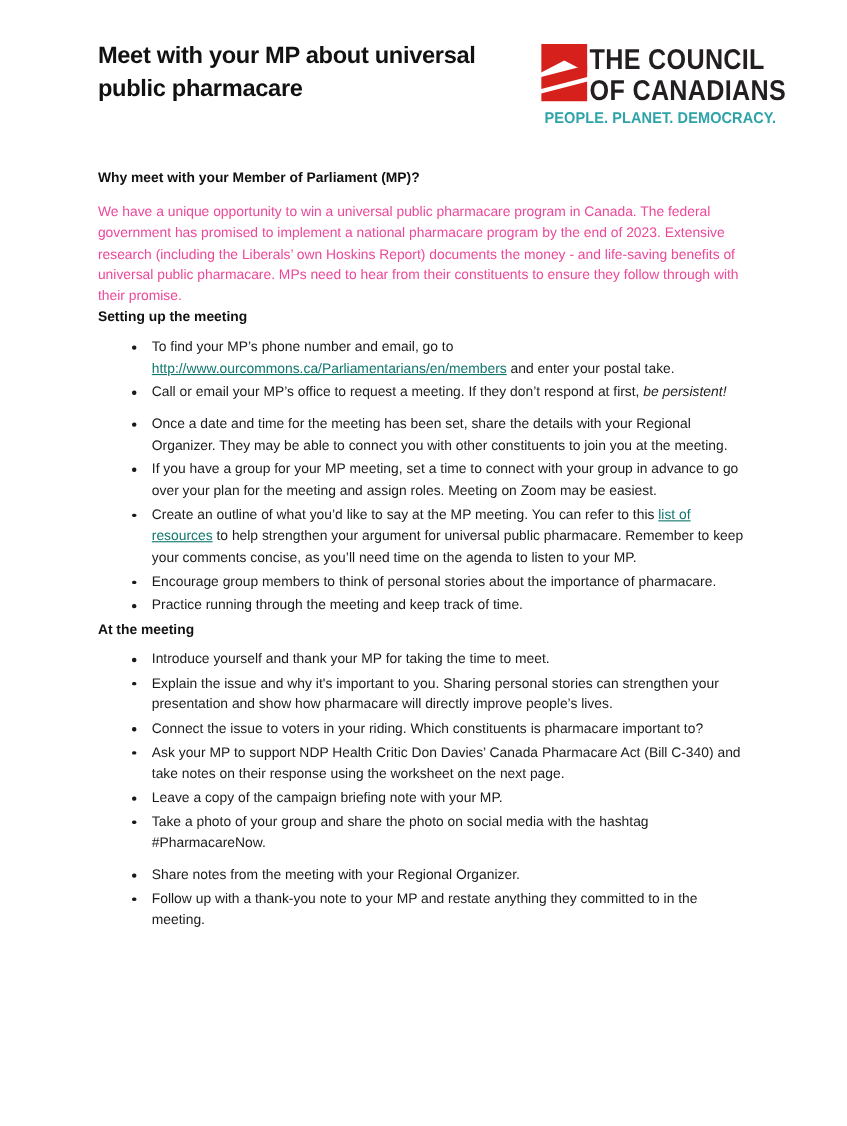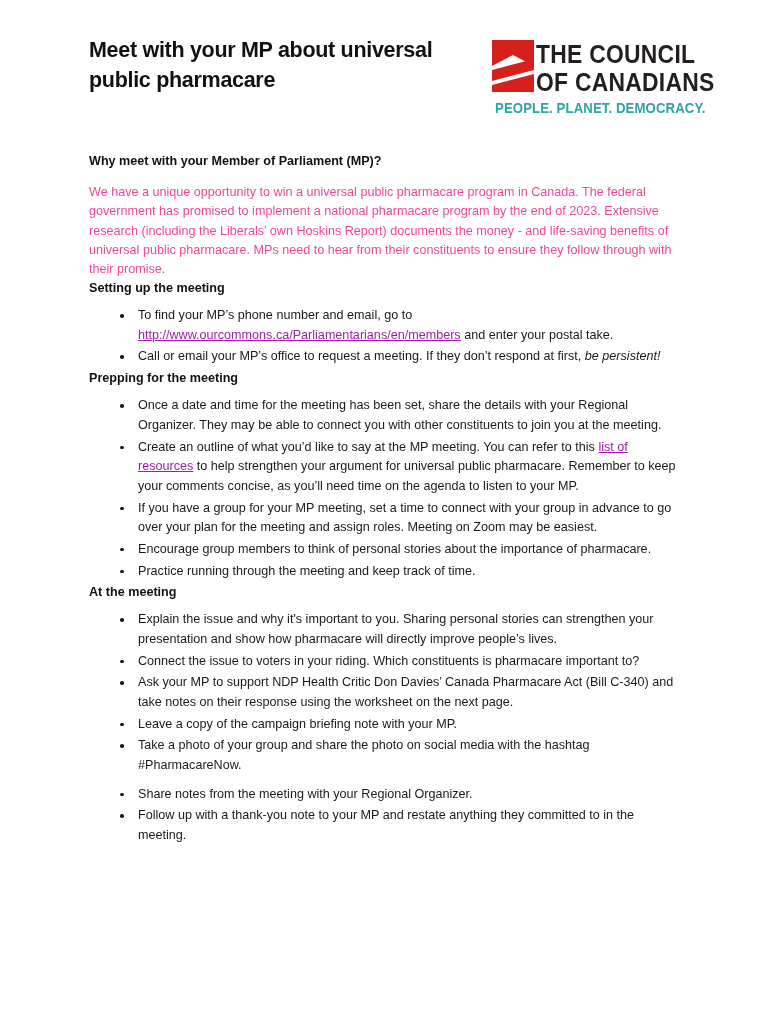--- a/index.html
+++ b/index.html
@@ -130,21 +130,21 @@
     position: absolute;
     left: 31px;
     top: 8px;
     width: 3.6px;
     height: 3.6px;
     border-radius: 50%;
     background: #1a1a1a;
   }
   .sect-block { margin-top: 15px; }
   a.link {
-    color: #a21caf;
+    color: #0f766e;
     text-decoration: underline;
   }
   em.ital { font-style: italic; }
 </style>
 </head>
 <body>
 
 <div class="page">
 
   <div class="header">
@@ -175,31 +175,31 @@
 
     <h2 class="section">Why meet with your Member of Parliament (MP)?</h2>
     <p class="para">We have a unique opportunity to win a universal public pharmacare program in Canada.  The federal government has promised to implement a national pharmacare program by the end of 2023.  Extensive research (including the Liberals’ own Hoskins Report) documents the money - and life-saving benefits of universal public pharmacare. MPs need to hear from their constituents to ensure they follow through with their promise.</p>
 
     <h2 class="section sect-block">Setting up the meeting</h2>
     <ul class="bullets">
       <li><span>To find your MP’s phone number and email, go to </span><a class="link" href="#">http://www.ourcommons.ca/Parliamentarians/en/members</a><span> and enter your postal take.</span></li>
       <li><span>Call or email your MP’s office to request a meeting. If they don’t respond at first, </span><em class="ital">be persistent!</em></li>
     </ul>
 
-    <h2 class="section sect-block">Prepping for the meeting</h2>
     <ul class="bullets">
       <li>Once a date and time for the meeting has been set, share the details with your Regional Organizer. They may be able to connect you with other constituents to join you at the meeting.</li>
+      <li>If you have a group for your MP meeting, set a time to connect with your group in advance to go over your plan for the meeting and assign roles. Meeting on Zoom may be easiest.</li>
       <li><span>Create an outline of what you’d like to say at the MP meeting. You can refer to this </span><a class="link" href="#">list of resources</a><span> to help strengthen your argument for universal public pharmacare. Remember to keep your comments concise, as you’ll need time on the agenda to listen to your MP.</span></li>
-      <li>If you have a group for your MP meeting, set a time to connect with your group in advance to go over your plan for the meeting and assign roles. Meeting on Zoom may be easiest.</li>
       <li>Encourage group members to think of personal stories about the importance of pharmacare.</li>
       <li>Practice running through the meeting and keep track of time.</li>
     </ul>
 
     <h2 class="section sect-block">At the meeting</h2>
     <ul class="bullets">
+      <li>Introduce yourself and thank your MP for taking the time to meet.</li>
       <li>Explain the issue and why it's important to you. Sharing personal stories can strengthen your presentation and show how pharmacare will directly improve people’s lives.</li>
       <li>Connect the issue to voters in your riding. Which constituents is pharmacare important to?</li>
       <li>Ask your MP to support NDP Health Critic Don Davies’ Canada Pharmacare Act (Bill C-340) and take notes on their response using the worksheet on the next page.</li>
       <li>Leave a copy of the campaign briefing note with your MP.</li>
       <li>Take a photo of your group and share the photo on social media with the hashtag #PharmacareNow.</li>
     </ul>
 
     <ul class="bullets">
       <li>Share notes from the meeting with your Regional Organizer.</li>
       <li>Follow up with a thank-you note to your MP and restate anything they committed to in the meeting.</li>

